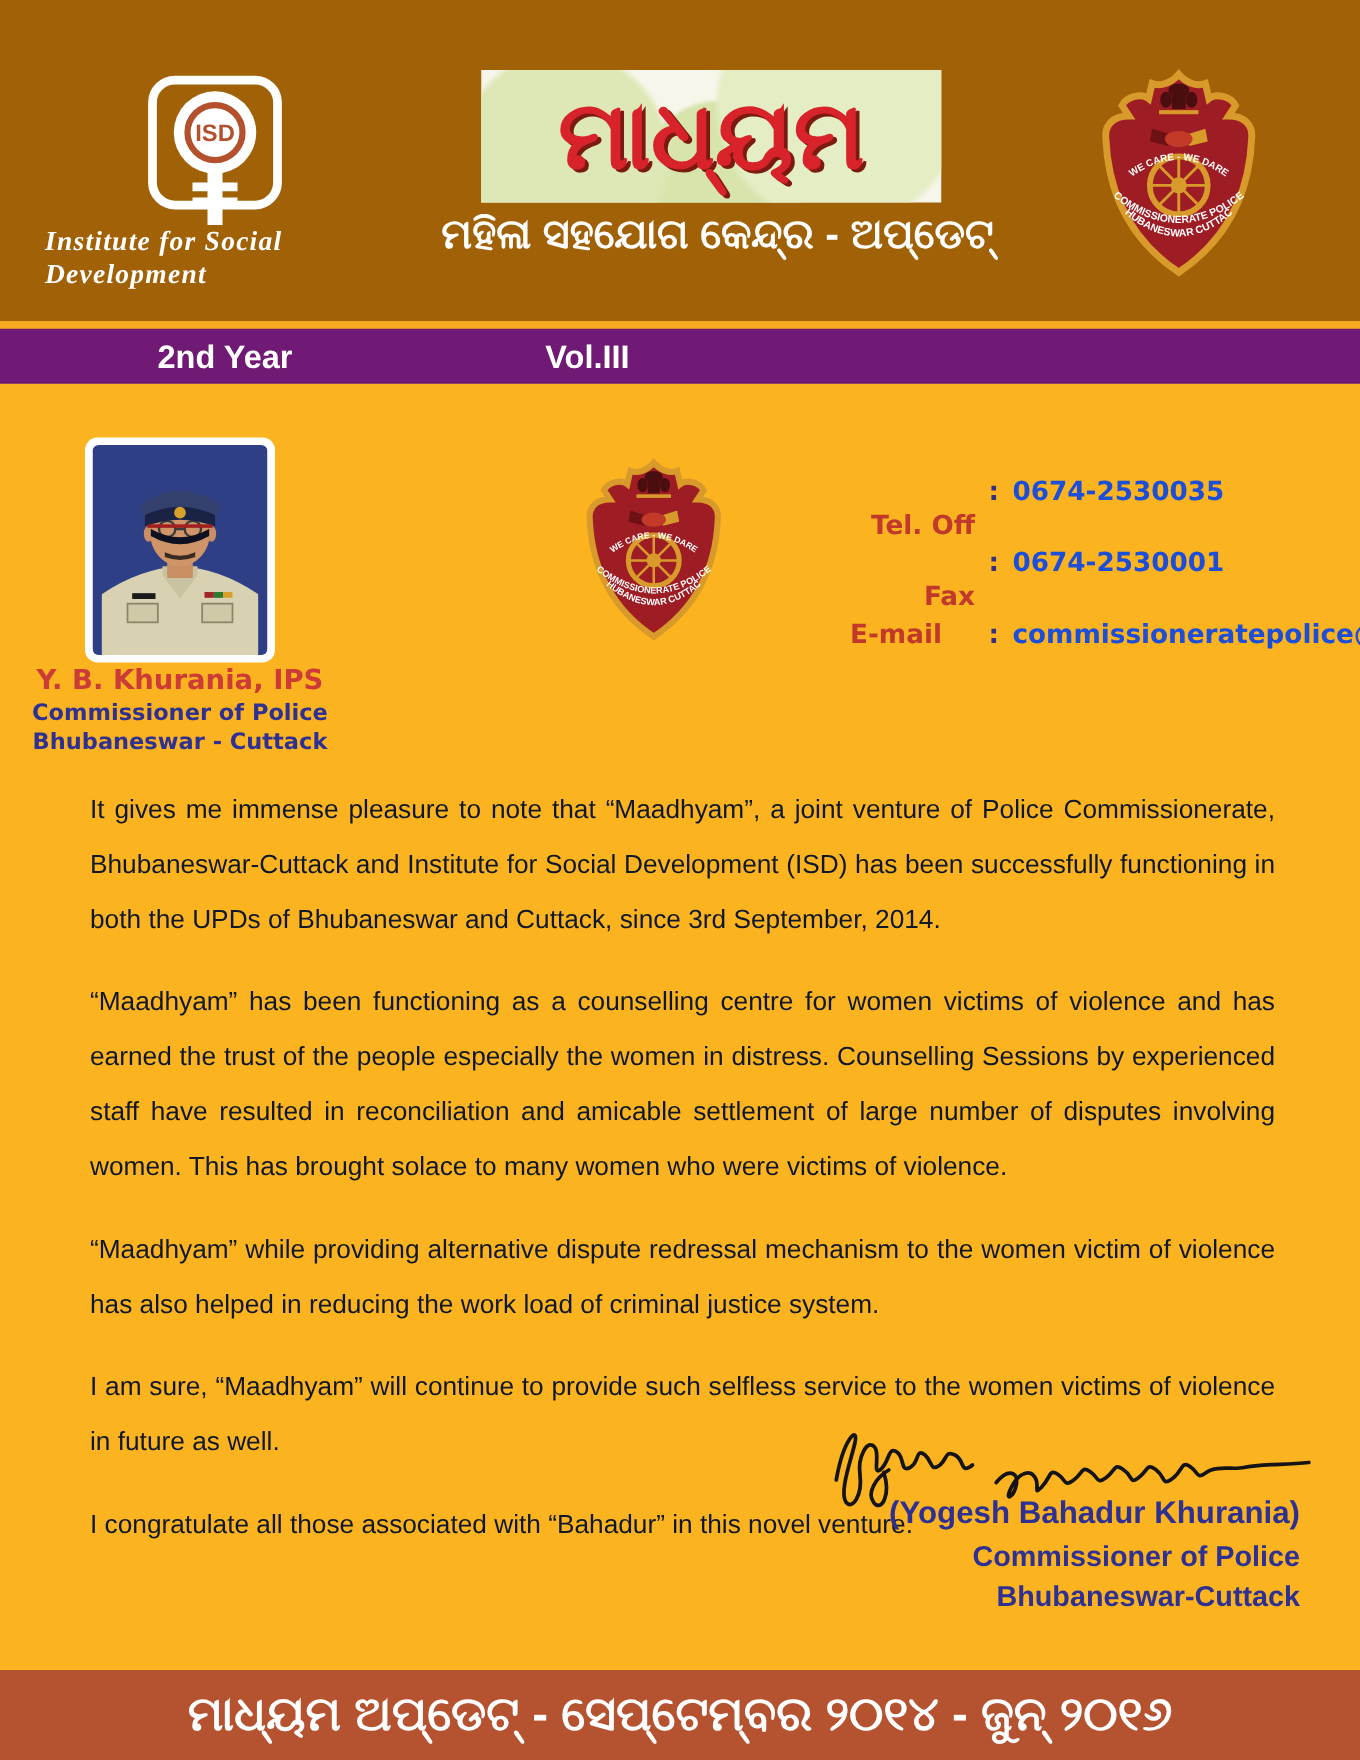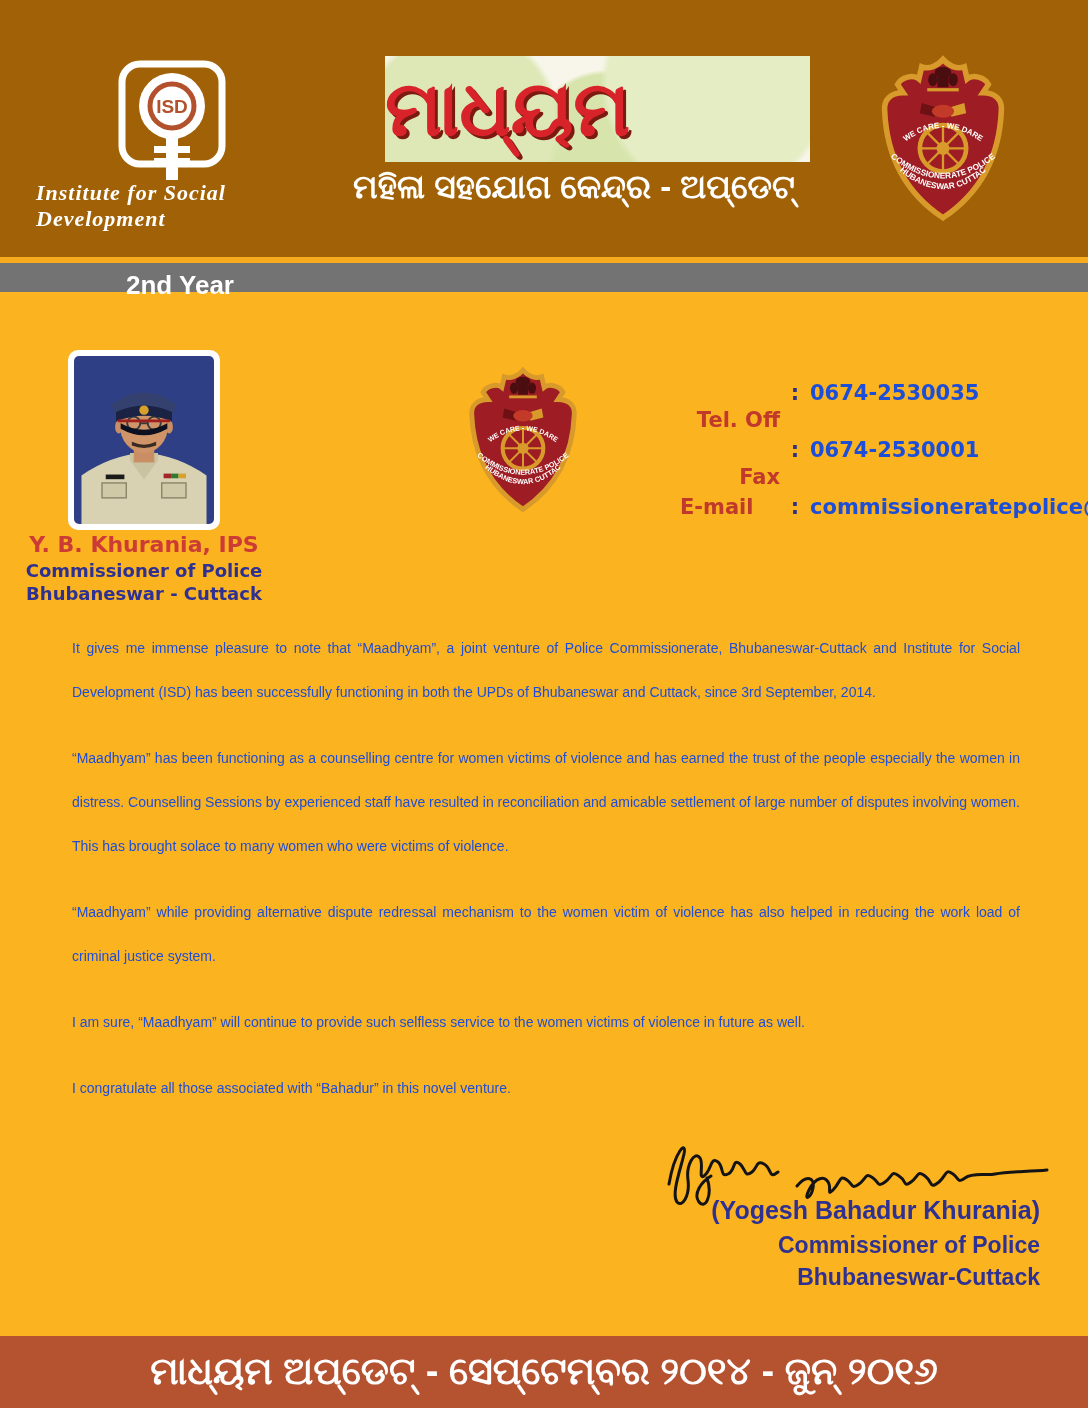--- a/index.html
+++ b/index.html
@@ -2,41 +2,41 @@
 <html><head>
 <meta charset="utf-8">
 <style>
   html,body{margin:0;padding:0;}
   body{font-family:"Liberation Sans",sans-serif;}
   #page{position:relative;width:1088px;height:1408px;overflow:hidden;background:#fcb320;}
 
   
   #header{position:absolute;left:0;top:0;width:1088px;height:257px;background:#a16207;}
   #gold-strip{position:absolute;left:0;top:257px;width:1088px;height:6px;background:#f6ac1c;}
-  #issue-bar{position:absolute;left:0;top:263px;width:1088px;height:29px;background:#737373;}
+  #issue-bar{position:absolute;left:0;top:263px;width:1088px;height:44px;background:#701a75;}
   #issue-bar span{position:absolute;top:0;height:44px;line-height:44px;color:#ffffff;
     font-weight:bold;font-size:26px;text-align:center;}
   #bar-year{left:0;width:360px;}
   #bar-vol{left:360px;width:220px;}
   #bar-period{left:620px;width:420px;}
 
   
   #isd-logo{position:absolute;left:116px;top:58px;}
   #isd-caption{position:absolute;left:36px;top:180px;width:280px;text-align:left;
     color:#ffffff;font-family:Liberation Serif, serif;font-style:italic;font-weight:bold;
     font-size:22px;letter-spacing:1px;}
 
   
-  #masthead-box{position:absolute;left:385px;top:56px;width:425px;height:106px;
+  #masthead-box{position:absolute;left:385px;top:56px;width:368px;height:106px;
     background:
       radial-gradient(circle at 18% 65%, #dde8b6 0 26%, rgba(221,232,182,0) 28%),
       radial-gradient(circle at 78% 25%, #e4edc4 0 32%, rgba(228,237,196,0) 34%),
       radial-gradient(circle at 52% 85%, #d7e5ad 0 30%, rgba(215,229,173,0) 32%),
       #f8f6ea;
-    display:flex;align-items:center;justify-content:flex-start;}
+    display:flex;align-items:center;justify-content:center;}
   #masthead-title{color:#d8232a;font-size:76px;font-weight:bold;line-height:1;
     text-shadow:3px 3px 0 #7a1a10;}
   #masthead-subtitle{position:absolute;left:294px;top:168px;width:560px;text-align:center;
     color:#ffffff;font-weight:bold;font-size:33px;}
 
   
   .badge-svg{position:absolute;}
   #header-badge{left:868px;top:52px;}
   #body-badge{left:462px;top:362px;}
 
@@ -55,22 +55,22 @@
     font-weight:bold;font-size:21px;}
   .contact-row{display:flex;line-height:30px;}
   .c-label{width:100px;color:#c0392b;}
   .c-label.ra{text-align:right;margin-top:27px;}
   .c-sep{width:30px;text-align:center;color:#33317e;}
   .c-value{color:#1d4ed8;}
 
   
   #message-heading{position:absolute;left:0;top:562px;width:1088px;text-align:center;
     color:#111111;font-size:30px;font-weight:bold;text-decoration:underline;letter-spacing:1px;}
-  #message-body{position:absolute;left:72px;top:626px;width:948px;color:#1d4ed8;
-    font-size:14px;line-height:44px;text-align:justify;}
+  #message-body{position:absolute;left:72px;top:626px;width:948px;color:#0f172a;
+    font-size:21px;line-height:44px;text-align:justify;}
   #message-body p{margin:0 0 22px 0;}
 
   
   #signature{position:absolute;left:655px;top:1132px;}
   .sig-text{position:absolute;left:600px;width:440px;text-align:right;color:#2e3192;font-weight:bold;}
   #sig-name{top:1196px;font-size:25px;}
   #sig-title{top:1232px;font-size:23px;}
   #sig-loc{top:1264px;font-size:23px;}
 
   
@@ -137,20 +137,21 @@
       <text font-size="9" font-weight="bold" fill="#ffffff" font-family="Liberation Sans, sans-serif">
         <textPath href="#arc-org2-h" startOffset="50%" text-anchor="middle">BHUBANESWAR CUTTACK</textPath>
       </text>
     </svg>
   </div>
 
   <div id="gold-strip"></div>
 
   <div id="issue-bar">
     <span id="bar-year">2nd Year</span>
+    <span id="bar-vol">Vol.III</span>
   </div>
 
   <div id="photo-frame">
     <svg width="140" height="168" viewBox="0 0 150 180">
       <rect x="0" y="0" width="150" height="180" fill="#2e3f85"></rect>
       <path d="M8 180 L8 128 Q40 106 75 104 Q110 106 142 128 L142 180 Z" fill="#d8d2b2"></path>
       <path d="M60 112 L75 132 L90 112 L90 104 L60 104 Z" fill="#c9c3a2"></path>
       <rect x="30" y="136" width="26" height="16" fill="#cfc9a8" stroke="#8a8468" stroke-width="1.5"></rect>
       <rect x="94" y="136" width="26" height="16" fill="#cfc9a8" stroke="#8a8468" stroke-width="1.5"></rect>
       <g>

